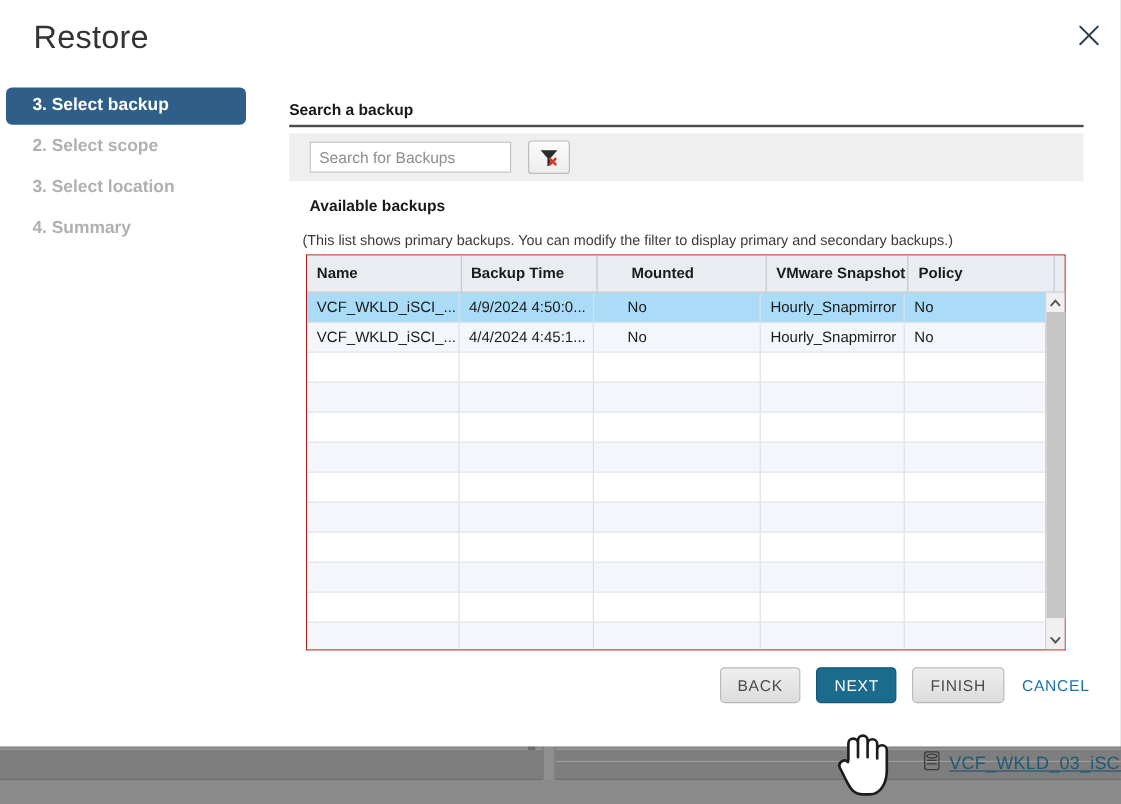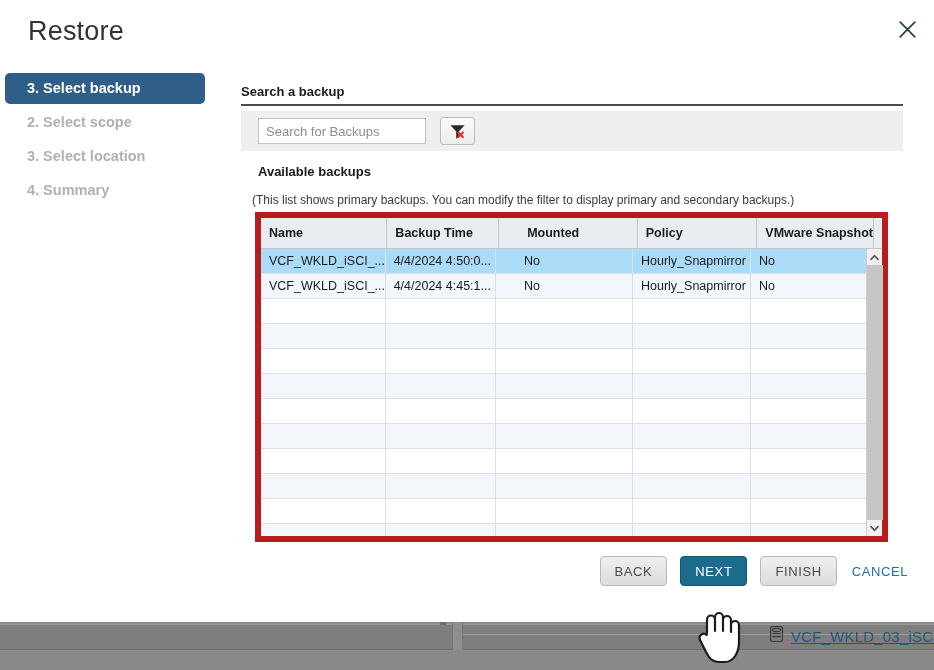--- a/index.html
+++ b/index.html
@@ -120,21 +120,21 @@
   }
   #list-note {
     margin-top: 14px; margin-left: 11px;
     font-size: 12px; color: #3a3a3a;
   }
 
   
   #table-wrap {
     margin-top: 5px; margin-left: 14px;
     width: 633px; height: 330px;
-    border: 6px solid #b91c1c;
+    border: 1px solid #b91c1c;
     display: flex; flex-direction: column;
     background: #ffffff;
   }
   #table-head {
     display: flex; height: 31px; flex: 0 0 31px;
     background: #e9edf2; border-bottom: 1px solid #c3c7cc;
   }
   #table-head .th {
     font-size: 12.5px; font-weight: bold; color: #1a1a1a;
     display: flex; align-items: center; padding-left: 8px;
@@ -261,30 +261,30 @@
     </div>
 
     <div id="available-heading">Available backups</div>
     <div id="list-note">(This list shows primary backups. You can modify the filter to display primary and secondary backups.)</div>
 
     <div id="table-wrap">
       <div id="table-head">
         <div class="th c0">Name</div>
         <div class="th c1">Backup Time</div>
         <div class="th c2">Mounted</div>
+        <div class="th c4">VMware Snapshot</div>
         <div class="th c3">Policy</div>
-        <div class="th c4">VMware Snapshot</div>
         <div class="th c5"></div>
       </div>
 
       <div id="table-body-area">
         <div id="table-body">
             <div class="trow selected">
               <div class="td c0">VCF_WKLD_iSCI_...</div>
-              <div class="td c1">4/4/2024 4:50:0...</div>
+              <div class="td c1">4/9/2024 4:50:0...</div>
               <div class="td c2">No</div>
               <div class="td c3">Hourly_Snapmirror</div>
               <div class="td c4">No</div>
             </div>
             <div class="trow even">
               <div class="td c0">VCF_WKLD_iSCI_...</div>
               <div class="td c1">4/4/2024 4:45:1...</div>
               <div class="td c2">No</div>
               <div class="td c3">Hourly_Snapmirror</div>
               <div class="td c4">No</div>

